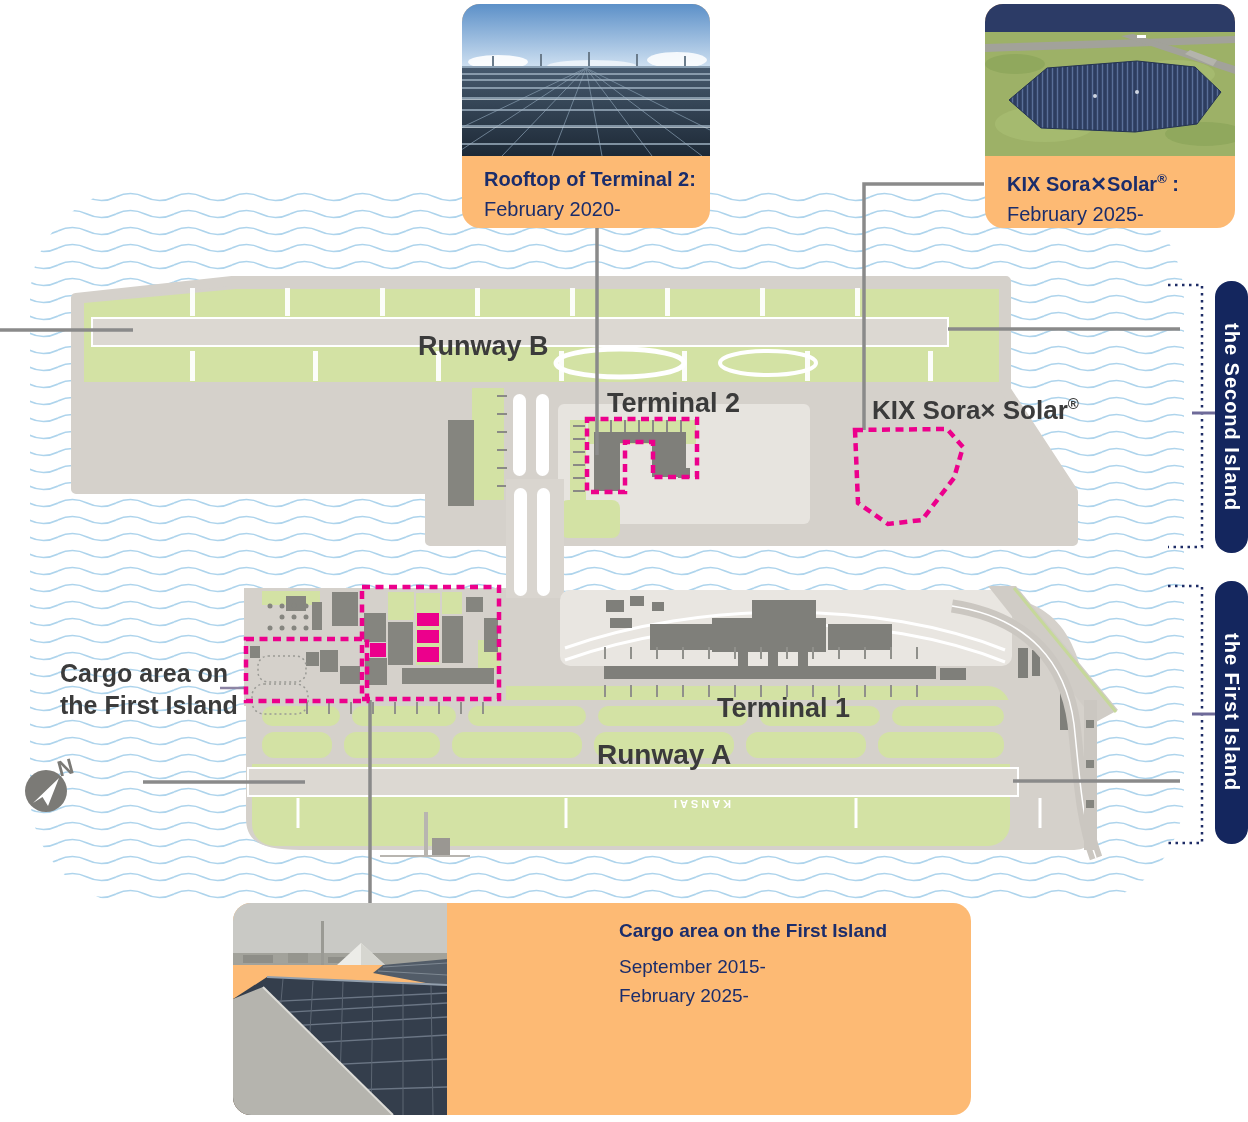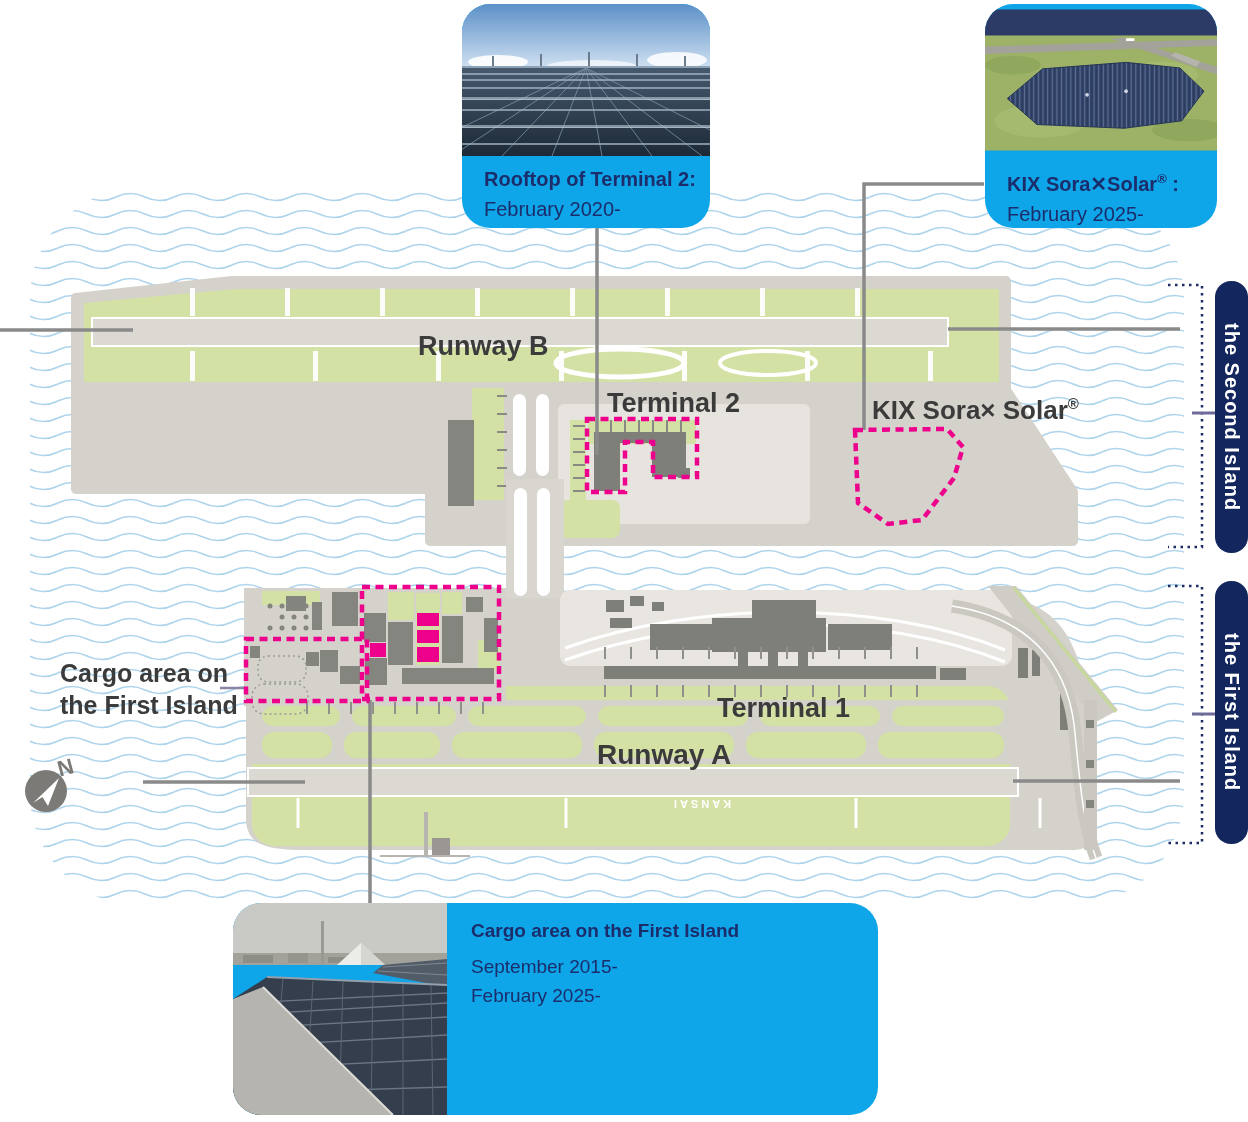--- a/index.html
+++ b/index.html
@@ -3,29 +3,29 @@
 <meta charset="utf-8">
 <style>
   html,body{margin:0;padding:0;}
   body{
     width:1248px;height:1122px;position:relative;overflow:hidden;
     background:#ffffff;font-family:"Liberation Sans",sans-serif;
   }
   .stage{position:absolute;inset:0;}
   svg.mapsvg{position:absolute;left:0;top:0;}
   .map-label{fill:#3b3b3b;font-weight:bold;}
-  .card{position:absolute;border-radius:28px;overflow:hidden;background:#0ea5e9;}
+  .card{position:absolute;border-radius:18px;overflow:hidden;background:#fdba74;}
   .card-photo{display:block;width:100%;}
   .card-body{padding:10px 0 0 22px;color:#1b2d6b;}
   .c-title{font-size:20px;font-weight:bold;white-space:nowrap;line-height:26px;}
   .c-title sup{font-size:13px;}
   .c-date{font-size:20px;margin-top:6px;white-space:nowrap;}
   #card-t2{left:462px;top:4px;width:248px;height:224px;}
-  #card-kix{left:985px;top:4px;width:232px;height:224px;}
-  #card-cargo{left:233px;top:903px;width:645px;height:212px;display:flex;}
+  #card-kix{left:985px;top:4px;width:250px;height:224px;}
+  #card-cargo{left:233px;top:903px;width:738px;height:212px;display:flex;justify-content:space-between;}
   #card-cargo .photo-wrap{width:214px;height:212px;flex:none;}
   #card-cargo .cargo-text{padding:13px 0 0 24px;width:352px;color:#1b2d6b;font-size:19px;line-height:29px;}
   .cargo-text .b{font-weight:bold;}
   .cargo-text .head{margin-bottom:7px;}
   .island-tag{
     position:absolute;width:33px;background:#14265e;border-radius:16px;
     color:#ffffff;font-weight:bold;font-size:20px;letter-spacing:1px;
     writing-mode:vertical-rl;text-orientation:mixed;
     display:flex;align-items:center;justify-content:center;
   }

